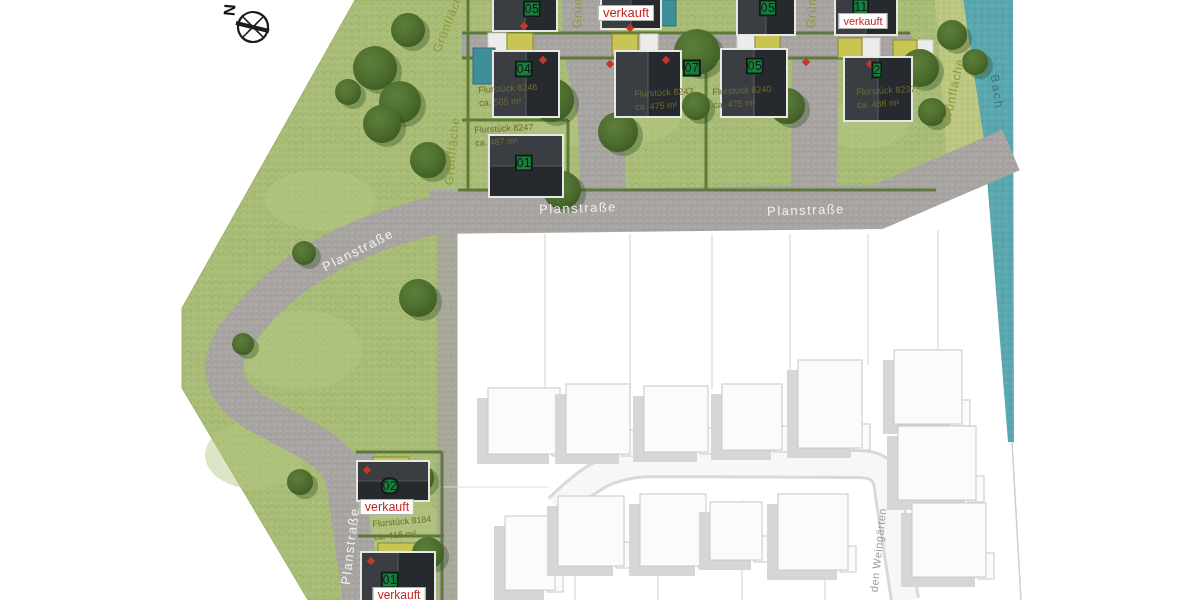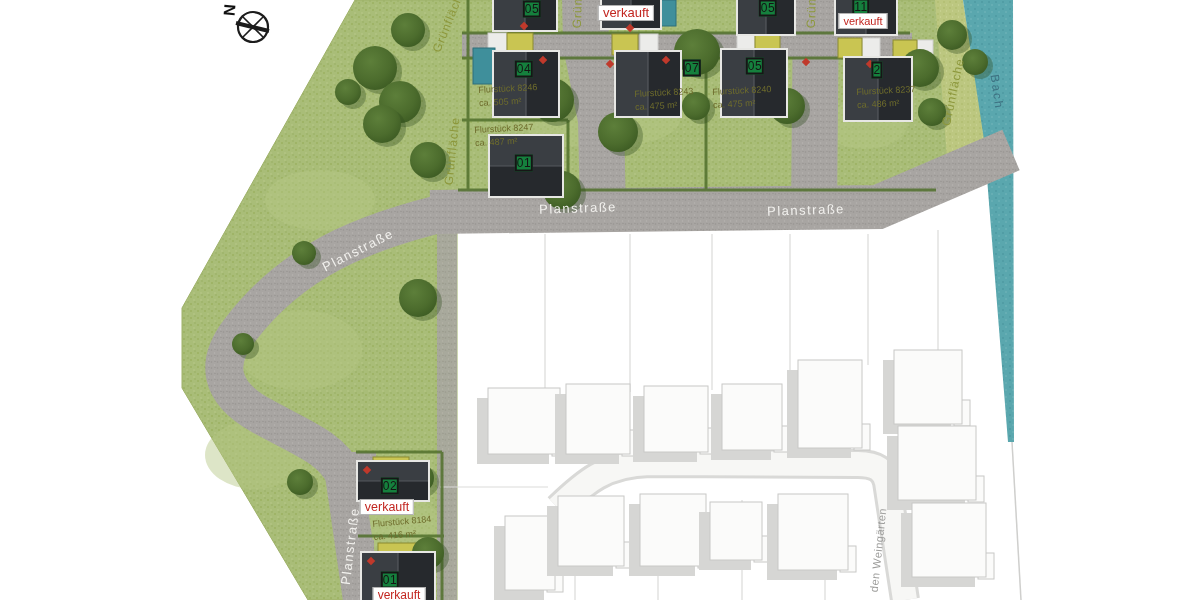--- a/index.html
+++ b/index.html
@@ -301,21 +301,21 @@
 <div class="lbl greenlbl" style="left:449px;top:20px;transform:translate(-50%,-50%) rotate(-68deg);">Grünfläche</div>
 <div class="lbl greenlbl" style="left:452px;top:151px;transform:translate(-50%,-50%) rotate(-84deg);">Grünfläche</div>
 <div class="lbl greenlbl" style="left:578px;top:-6px;transform:translate(-50%,-50%) rotate(-88deg);">Grünfläche</div>
 <div class="lbl greenlbl" style="left:812px;top:-6px;transform:translate(-50%,-50%) rotate(-88deg);">Grünfläche</div>
 <div class="lbl greenlbl" style="left:953px;top:92px;transform:translate(-50%,-50%) rotate(-78deg);">Grünfläche</div>
 
 <div class="lbl bachlbl" style="left:997px;top:92px;transform:translate(-50%,-50%) rotate(82deg);">Bach</div>
 <div class="lbl weinlbl" style="left:878px;top:550px;transform:translate(-50%,-50%) rotate(-84deg);">den Weingärten</div>
 
 <div class="lbl plaque" style="left:390px;top:580px;transform:translate(-50%,-50%);text-align:right;">01</div>
-<div class="lbl plaque" style="left:390px;top:486px;transform:translate(-50%,-50%);">02</div>
+<div class="lbl plaque" style="left:390px;top:486px;transform:translate(-50%,-50%);border-radius:7px;">02</div>
 <div class="lbl plaque" style="left:524px;top:163px;transform:translate(-50%,-50%);">01</div>
 <div class="lbl plaque" style="left:524px;top:69px;transform:translate(-50%,-50%);">04</div>
 <div class="lbl plaque" style="left:532px;top:9px;transform:translate(-50%,-50%);">05</div>
 <div class="lbl plaque" style="left:652px;top:68px;transform:translate(-50%,-50%);margin-left:40px;">07</div>
 <div class="lbl plaque" style="left:755px;top:66px;transform:translate(-50%,-50%);">05</div>
 <div class="lbl plaque" style="left:768px;top:8px;transform:translate(-50%,-50%);">05</div>
 <div class="lbl plaque" style="left:877px;top:70px;transform:translate(-50%,-50%);">2</div>
 <div class="lbl plaque" style="left:861px;top:7px;transform:translate(-50%,-50%);">11</div>
 
 <div class="lbl sold" style="left:626px;top:13px;transform:translate(-50%,-50%);font-size:13px;">verkauft</div>

